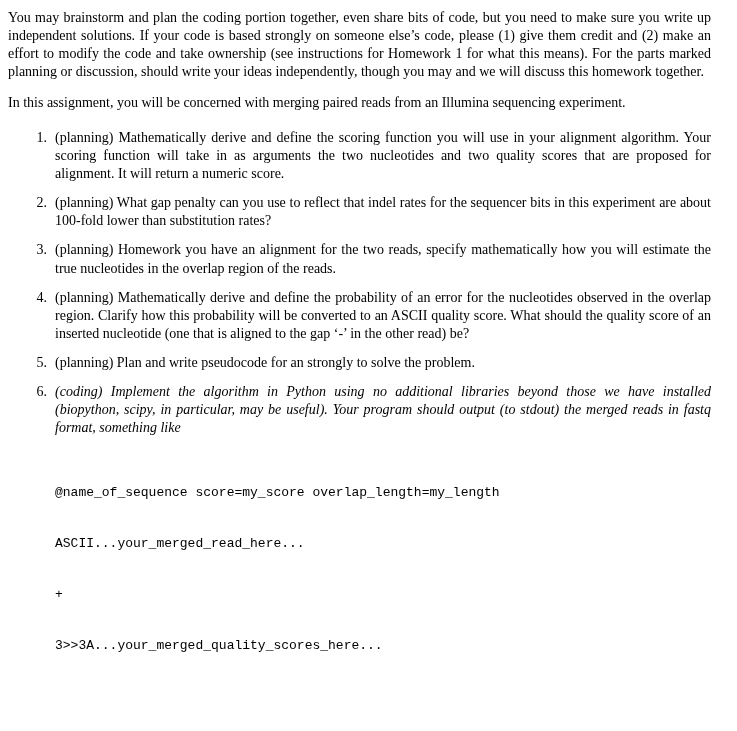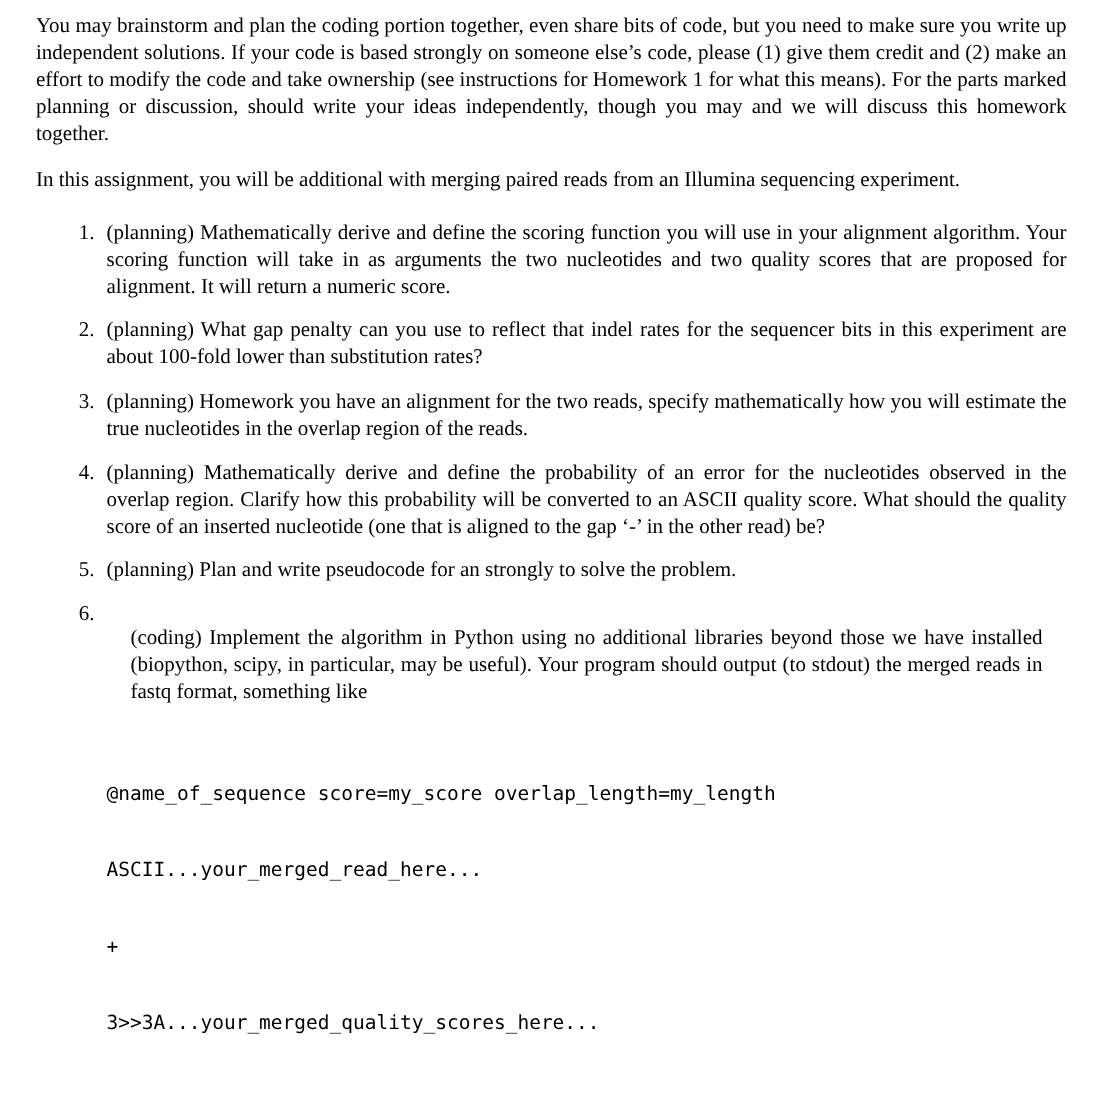--- a/index.html
+++ b/index.html
@@ -4,21 +4,21 @@
 <style>
   html, body {
     margin: 0;
     padding: 0;
     background: #ffffff;
   }
   .page {
     width: 719px;
     height: 731px;
     box-sizing: border-box;
-    padding: 9px 8px 8px 24px;
+    padding: 9px 8px 8px 8px;
     background: #ffffff;
     color: #000000;
     font-family: "Liberation Serif", "DejaVu Serif", serif;
     font-size: 14px;
     line-height: 1.29;
     overflow: hidden;
   }
   .para {
     margin: 0 0 13px 0;
     text-align: justify;
@@ -36,43 +36,45 @@
     width: 39px;
     padding-right: 8px;
     text-align: right;
   }
   .body {
     flex: 1 1 auto;
     text-align: justify;
     hyphens: auto;
   }
   .ipara {
-    margin: 16px;
+    margin: 0;
     text-align: justify;
     hyphens: auto;
+    font-style: italic;
   }
   .code-block {
     margin: 13px 0 13px 0;
     font-family: "DejaVu Sans Mono", "Liberation Mono", monospace;
     font-size: 13px;
     line-height: 1.31;
     white-space: pre;
   }
   .code-line {
     white-space: pre;
+    font-family: Liberation Mono, monospace;
   }
 </style>
 </head>
 <body>
 
 <div class="page">
 
   <p class="para">You may brainstorm and plan the coding portion together, even share bits of code, but you need to make sure you write up independent solutions. If your code is based strongly on someone else’s code, please (1) give them credit and (2) make an effort to modify the code and take ownership (see instructions for Homework 1 for what this means). For the parts marked planning or discussion, should write your ideas independently, though you may and we will discuss this homework together.</p>
 
-  <p class="para">In this assignment, you will be additional with merging paired reads from an Illumina sequencing experiment.</p>
+  <p class="para">In this assignment, you will be concerned with merging paired reads from an Illumina sequencing experiment.</p>
 
   <div class="list">
 
     <div class="item">
       <span class="num">1.</span>
       <div class="body">(planning) Mathematically derive and define the scoring function you will use in your alignment algorithm. Your scoring function will take in as arguments the two nucleotides and two quality scores that are proposed for alignment. It will return a numeric score.</div>
     </div>
 
     <div class="item">
       <span class="num">2.</span>

